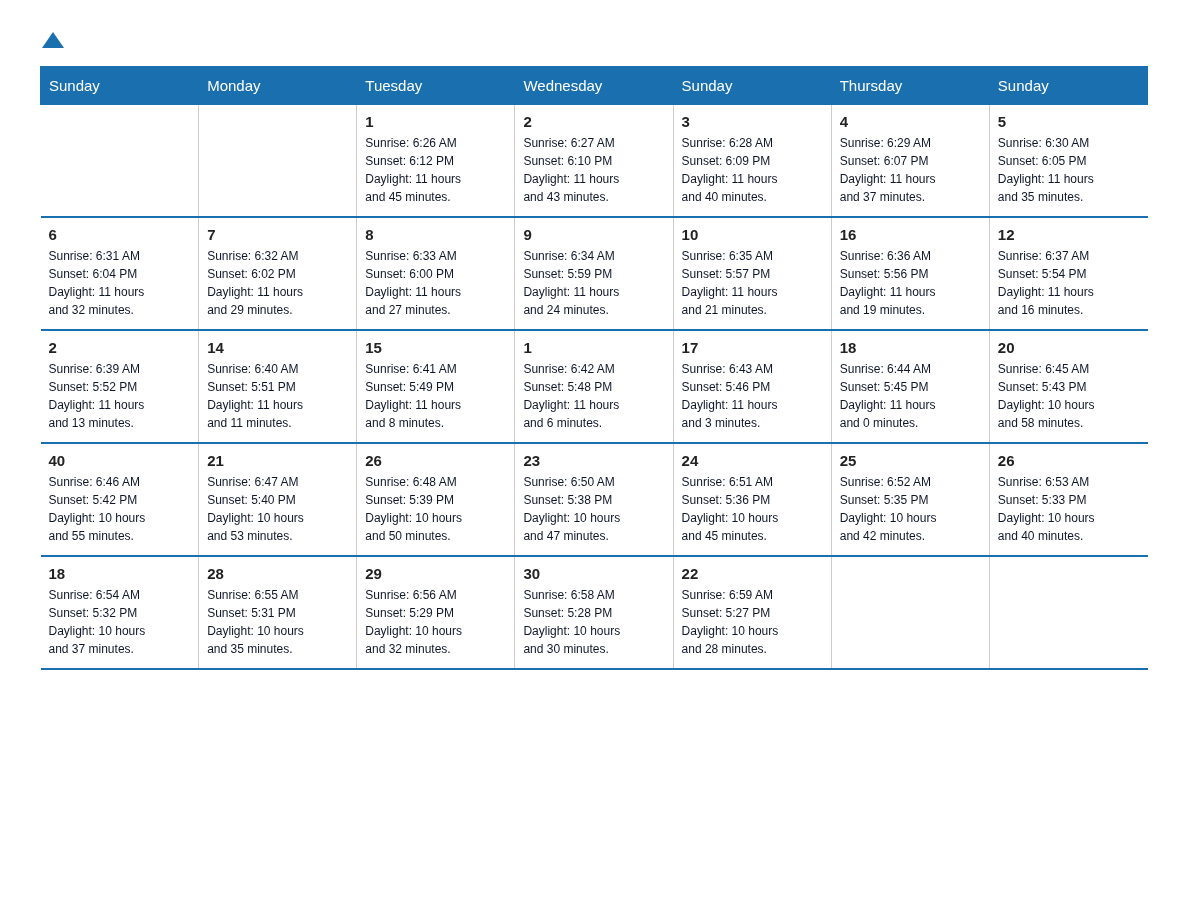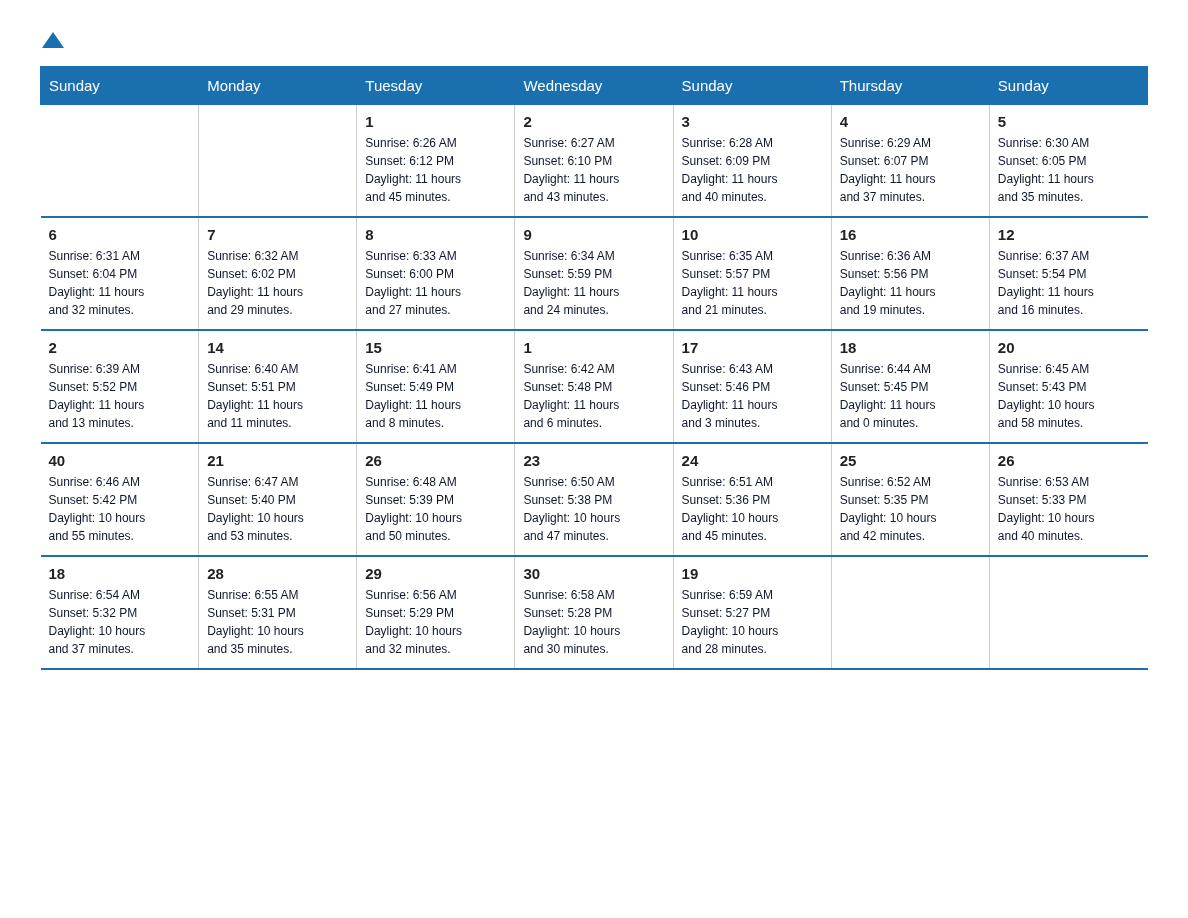--- a/index.html
+++ b/index.html
@@ -250,20 +250,20 @@
         </td>
         <td>
           <span class="day-num">29</span>
           <div class="day-info">Sunrise: 6:56 AM<br>Sunset: 5:29 PM<br>Daylight: 10 hours<br>and 32 minutes.</div>
         </td>
         <td>
           <span class="day-num">30</span>
           <div class="day-info">Sunrise: 6:58 AM<br>Sunset: 5:28 PM<br>Daylight: 10 hours<br>and 30 minutes.</div>
         </td>
         <td>
-          <span class="day-num">19</span>
+          <span class="day-num">22</span>
           <div class="day-info">Sunrise: 6:59 AM<br>Sunset: 5:27 PM<br>Daylight: 10 hours<br>and 28 minutes.</div>
         </td>
         <td class="empty-cell"></td>
         <td class="empty-cell"></td>
       </tr>
     </tbody>
 </table>
 
 </body></html>

